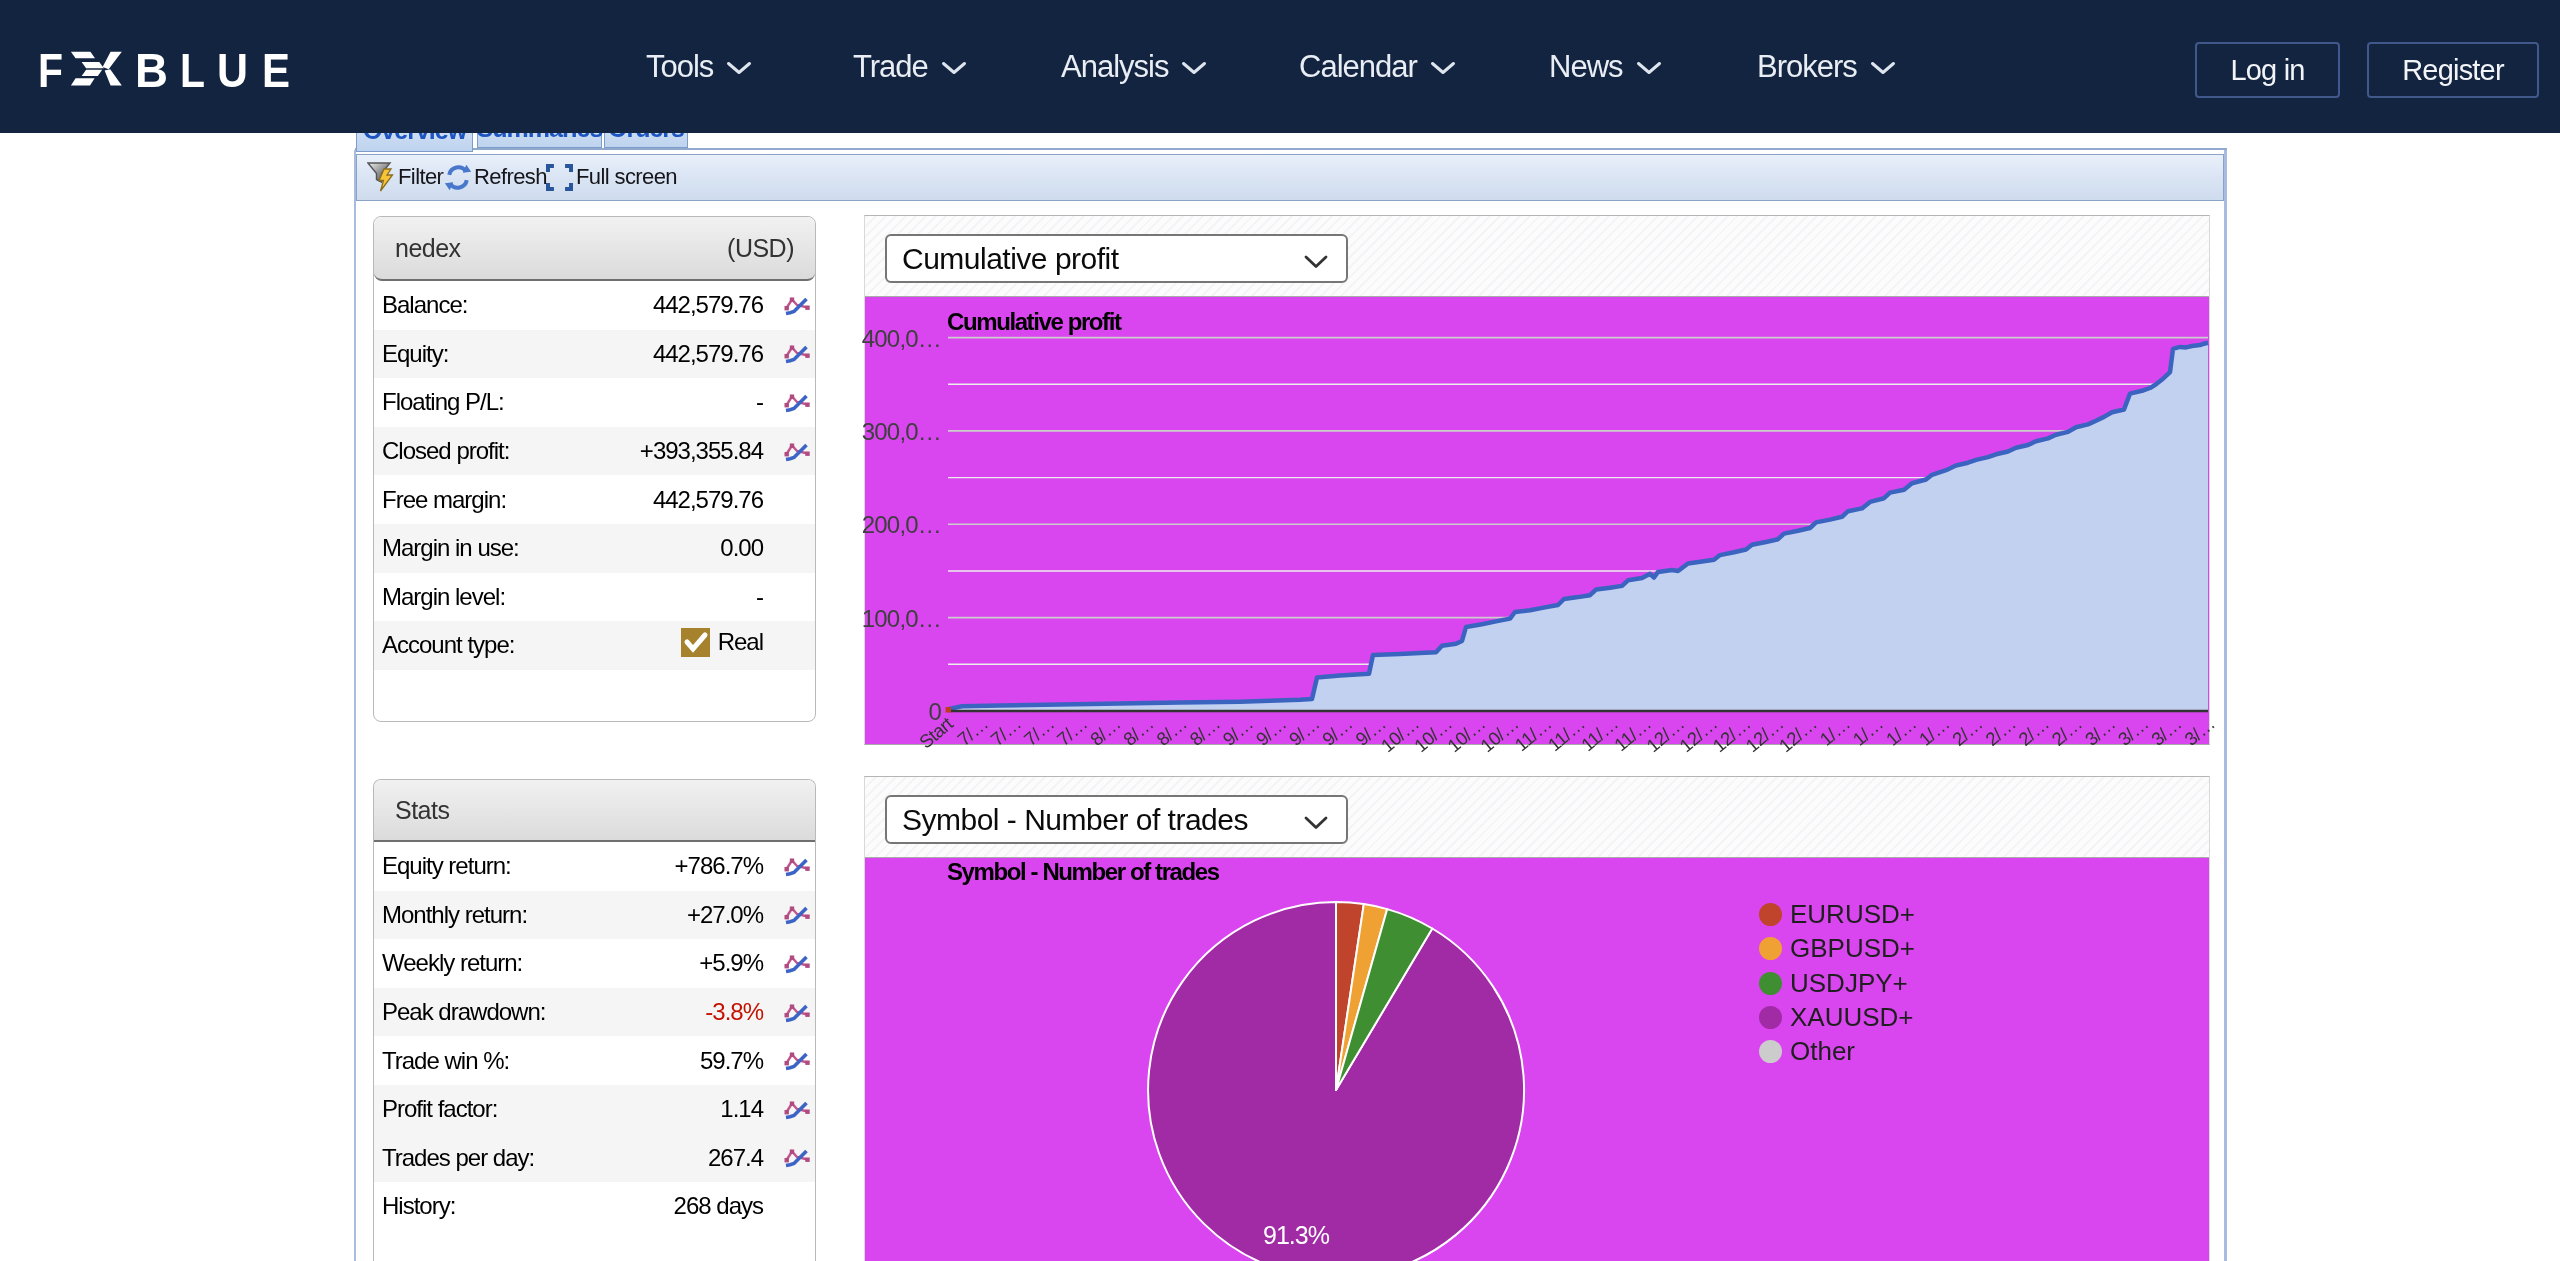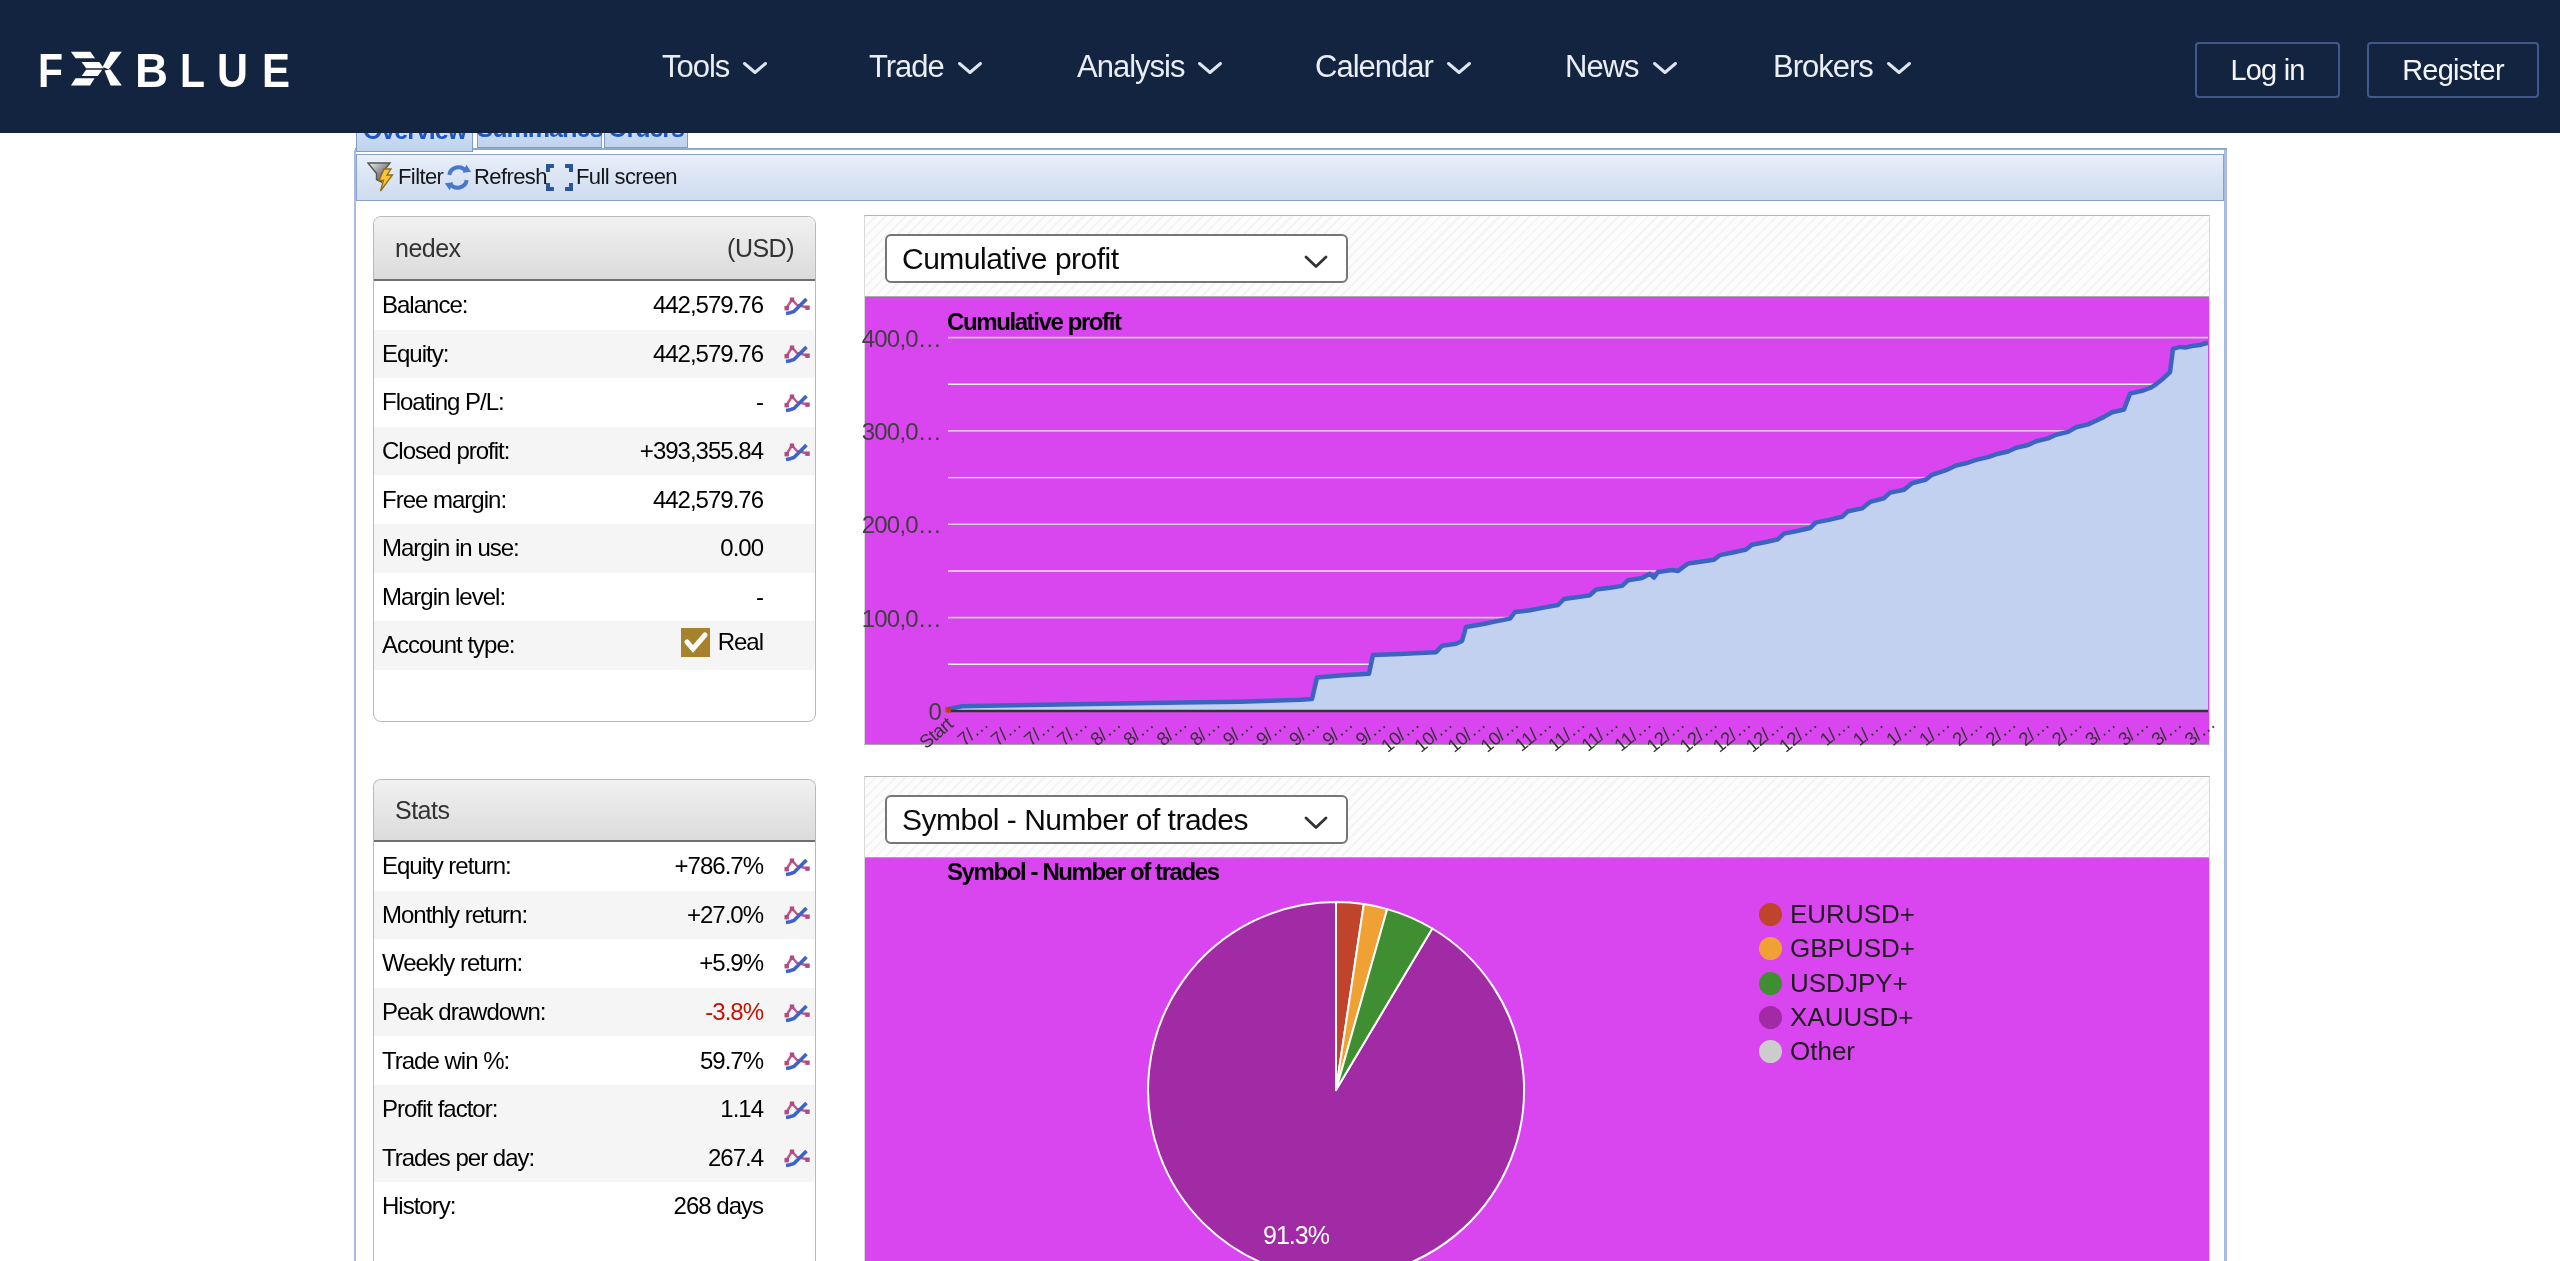--- a/index.html
+++ b/index.html
@@ -3,21 +3,21 @@
 <meta charset="utf-8">
 <style>
 * { margin:0; padding:0; box-sizing:border-box; }
 html,body { width:2560px; height:1261px; overflow:hidden; background:#fff;
   font-family:"Liberation Sans", sans-serif; }
 #page { position:relative; width:2560px; height:1261px; overflow:hidden; }
 
 
 #hdr { position:absolute; left:0; top:0; width:2560px; height:133px; background:#132440; z-index:10; }
 .nav-item { position:absolute; top:0; height:133px; display:flex; align-items:center; gap:13px;
-  color:#e9edf4; font-size:31px; letter-spacing:-1px;margin-left:16px; }
+  color:#e9edf4; font-size:31px; letter-spacing:-1px; }
 .nav-item svg { margin-top:4px; }
 .hbtn { position:absolute; top:42px; height:56px; border:2px solid #41598a; border-radius:4px;
   color:#f2f4f8; font-size:29px; letter-spacing:-0.8px; display:flex; align-items:center; justify-content:center; }
 
 
 .tab { position:absolute; background:linear-gradient(#dfeafa,#bed3ee); border:1px solid #7d9cc9;
   color:#1d55c0; font-weight:bold; font-size:25px; letter-spacing:-1px; text-align:center; z-index:5;
   display:flex; align-items:center; justify-content:center; }
 #tabline { position:absolute; left:355px; top:148px; width:1872px; height:2px; background:#8fa9cf; z-index:4; }
 
@@ -140,21 +140,21 @@
             <path d="M2.5 10 L2.5 2.5 L10 2.5"></path>
             <path d="M24 2.5 L31.5 2.5 L31.5 10"></path>
             <path d="M31.5 24 L31.5 31.5 L24 31.5"></path>
             <path d="M10 31.5 L2.5 31.5 L2.5 24"></path>
           </g>
         </svg></span>
     <span style="position:absolute;left:219px;top:9px;">Full screen</span>
   </div>
 
   <div class="panel" style="top:216px; height:506px;">
-    <div class="panel-h" style="height:64px;">
+    <div class="panel-h" style="height:64px;border-radius:8px;">
         <span>nedex</span>
         <span>(USD)</span>
       </div>
     <div class="prow" style="height:48.6px;">
         <span class="lbl">Balance:</span>
         <span class="val">442,579.76</span>
         <span class="ic"><svg width="26" height="21" viewBox="0 0 26 21">
             <path d="M2.5 12 L8 3.5 L13 9 L23.5 11.5" fill="none" stroke="#c2548c" stroke-width="2.4"></path>
             <rect x="0.5" y="10" width="4.4" height="4.4" fill="#b04a80"></rect>
             <rect x="5.8" y="1.5" width="4.4" height="4.4" fill="#b04a80"></rect>

